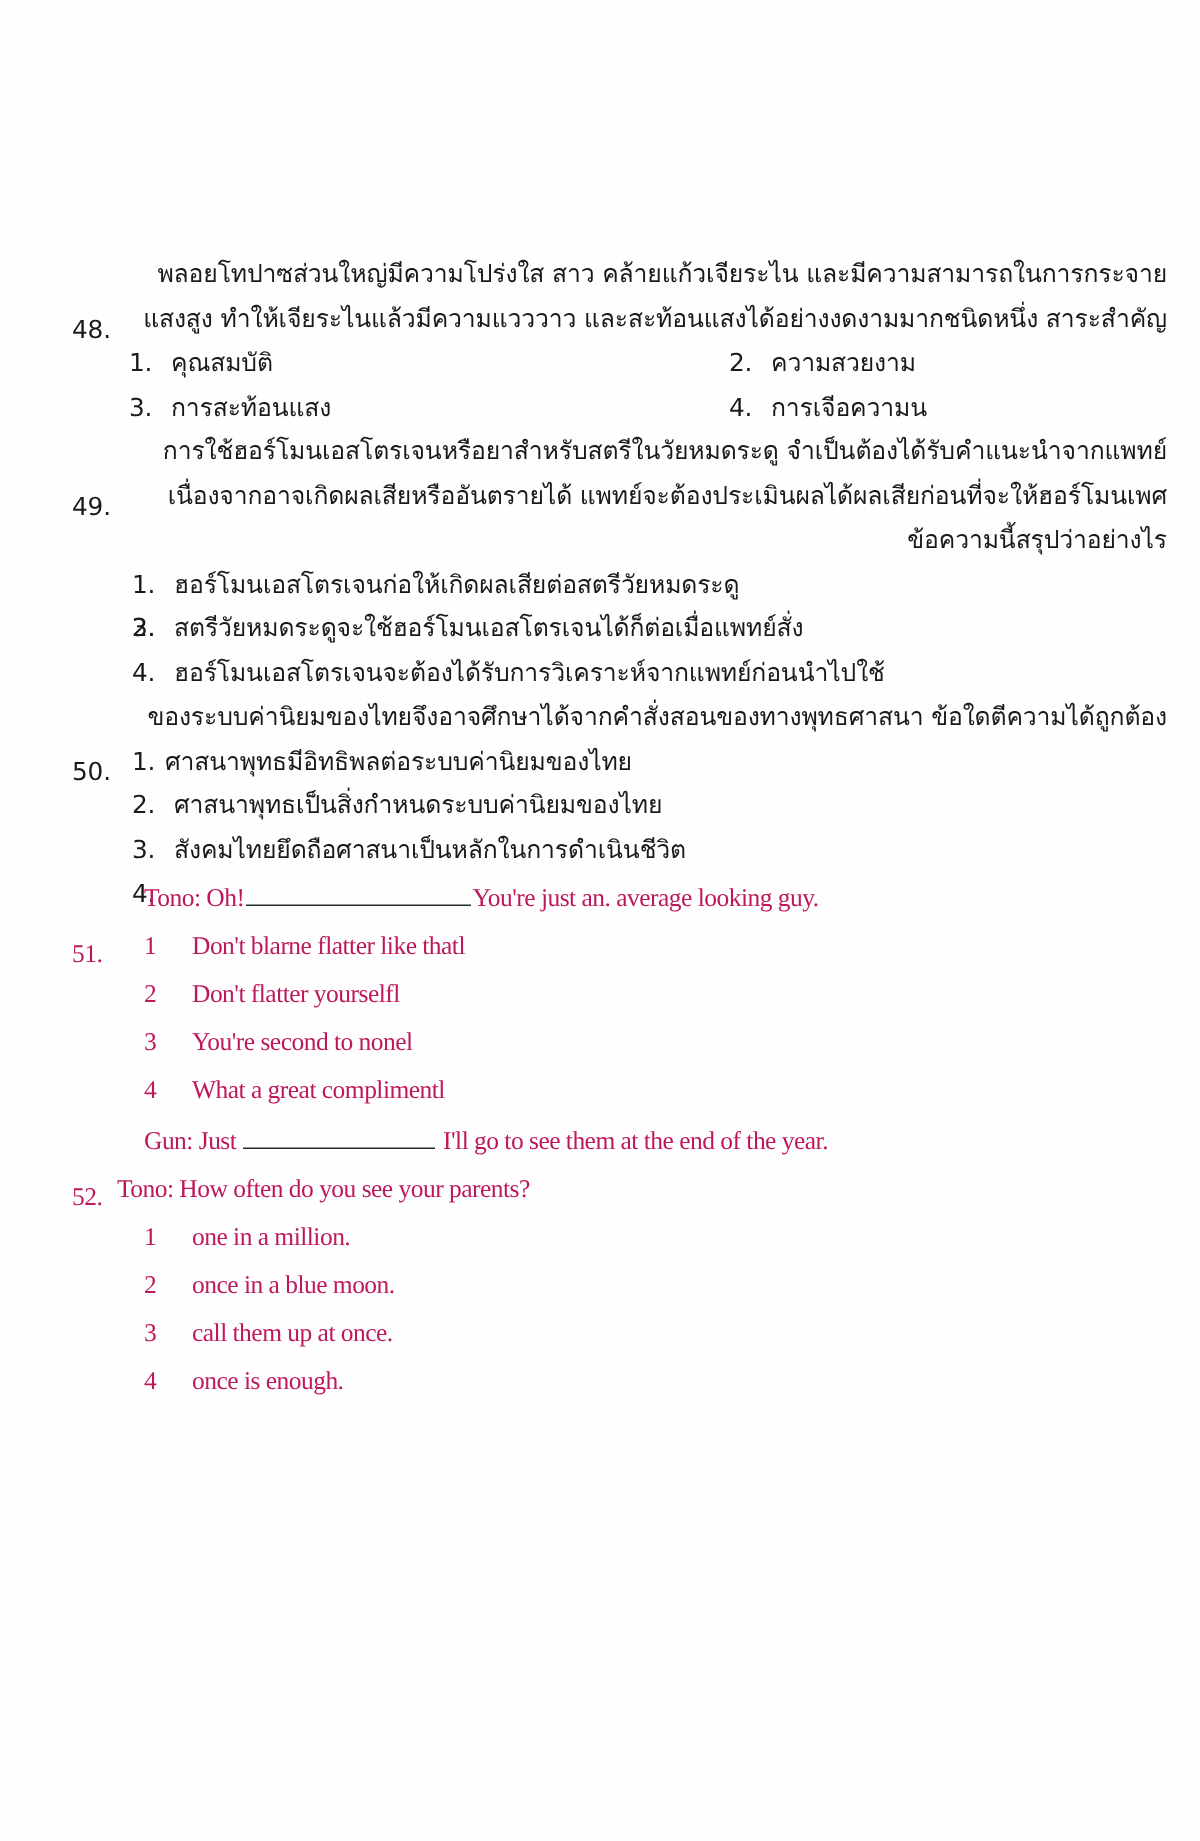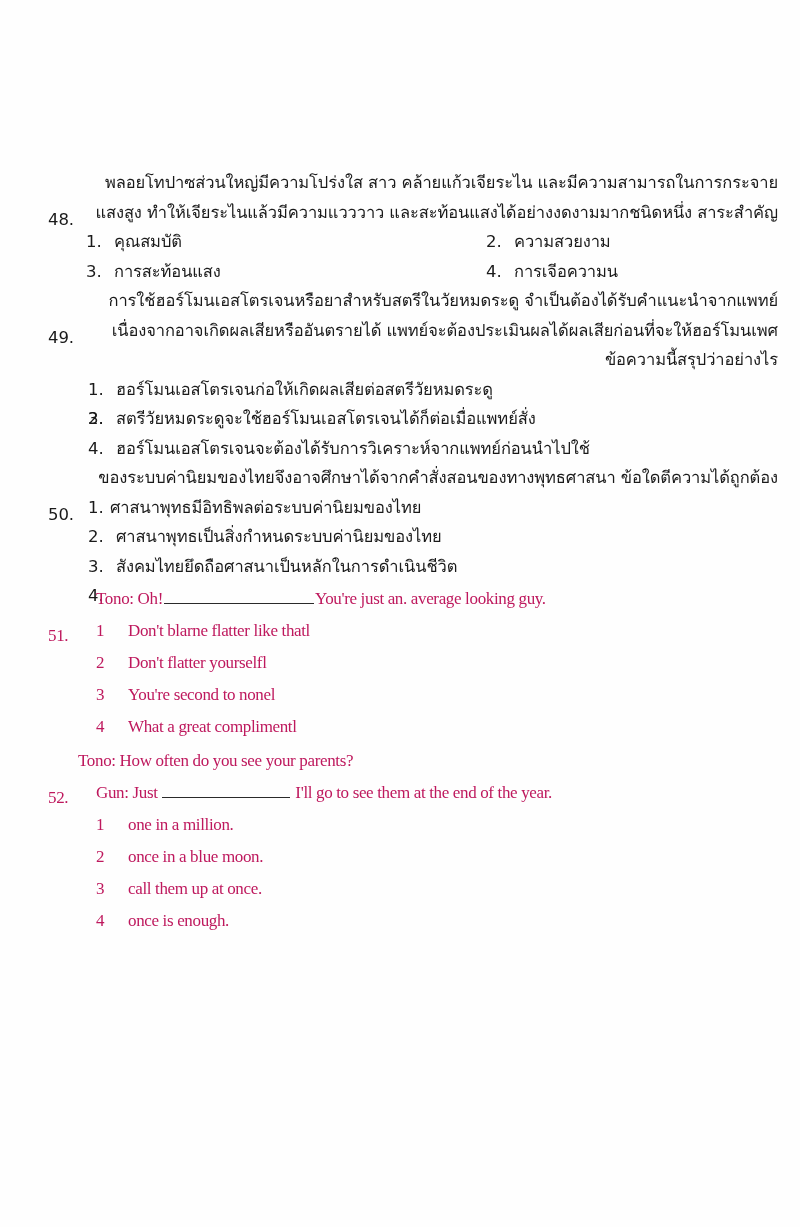--- a/index.html
+++ b/index.html
@@ -254,22 +254,22 @@
           <span class="c-num">4</span>
           <span>What a great complimentl</span>
         </li>
       </ul>
     </div>
   </div>
 
   <div class="question eng">
     <div class="q-body">
       <span class="q-num">52.</span>
+      <p class="line indent"><span>Gun: Just </span><span class="blank b52"></span><span> I'll go to see them at the end of the year.</span></p>
       <p class="line">Tono: How often do you see your parents?</p>
-      <p class="line indent"><span>Gun: Just </span><span class="blank b52"></span><span> I'll go to see them at the end of the year.</span></p>
       <ul class="choices">
         <li>
           <span class="c-num">1</span>
           <span>one in a million.</span>
         </li>
         <li>
           <span class="c-num">2</span>
           <span>once in a blue moon.</span>
         </li>
         <li>

